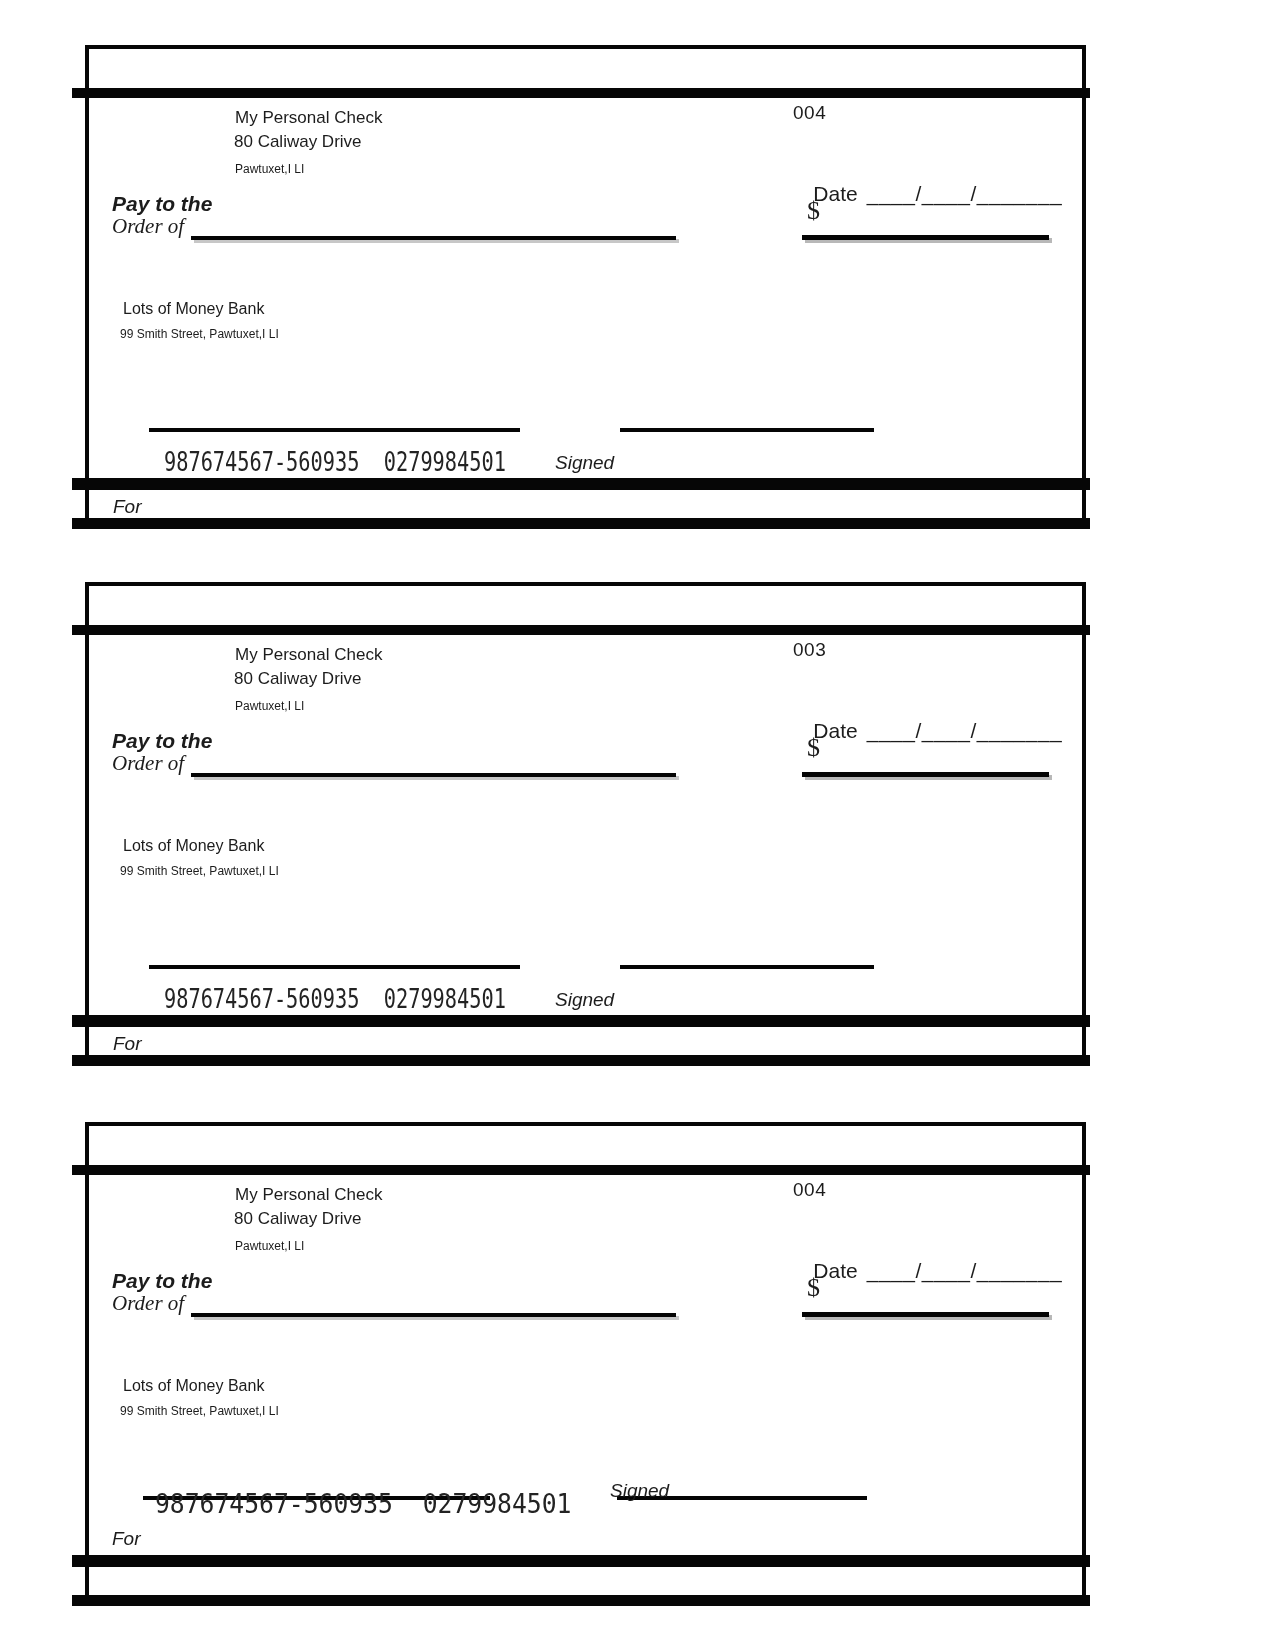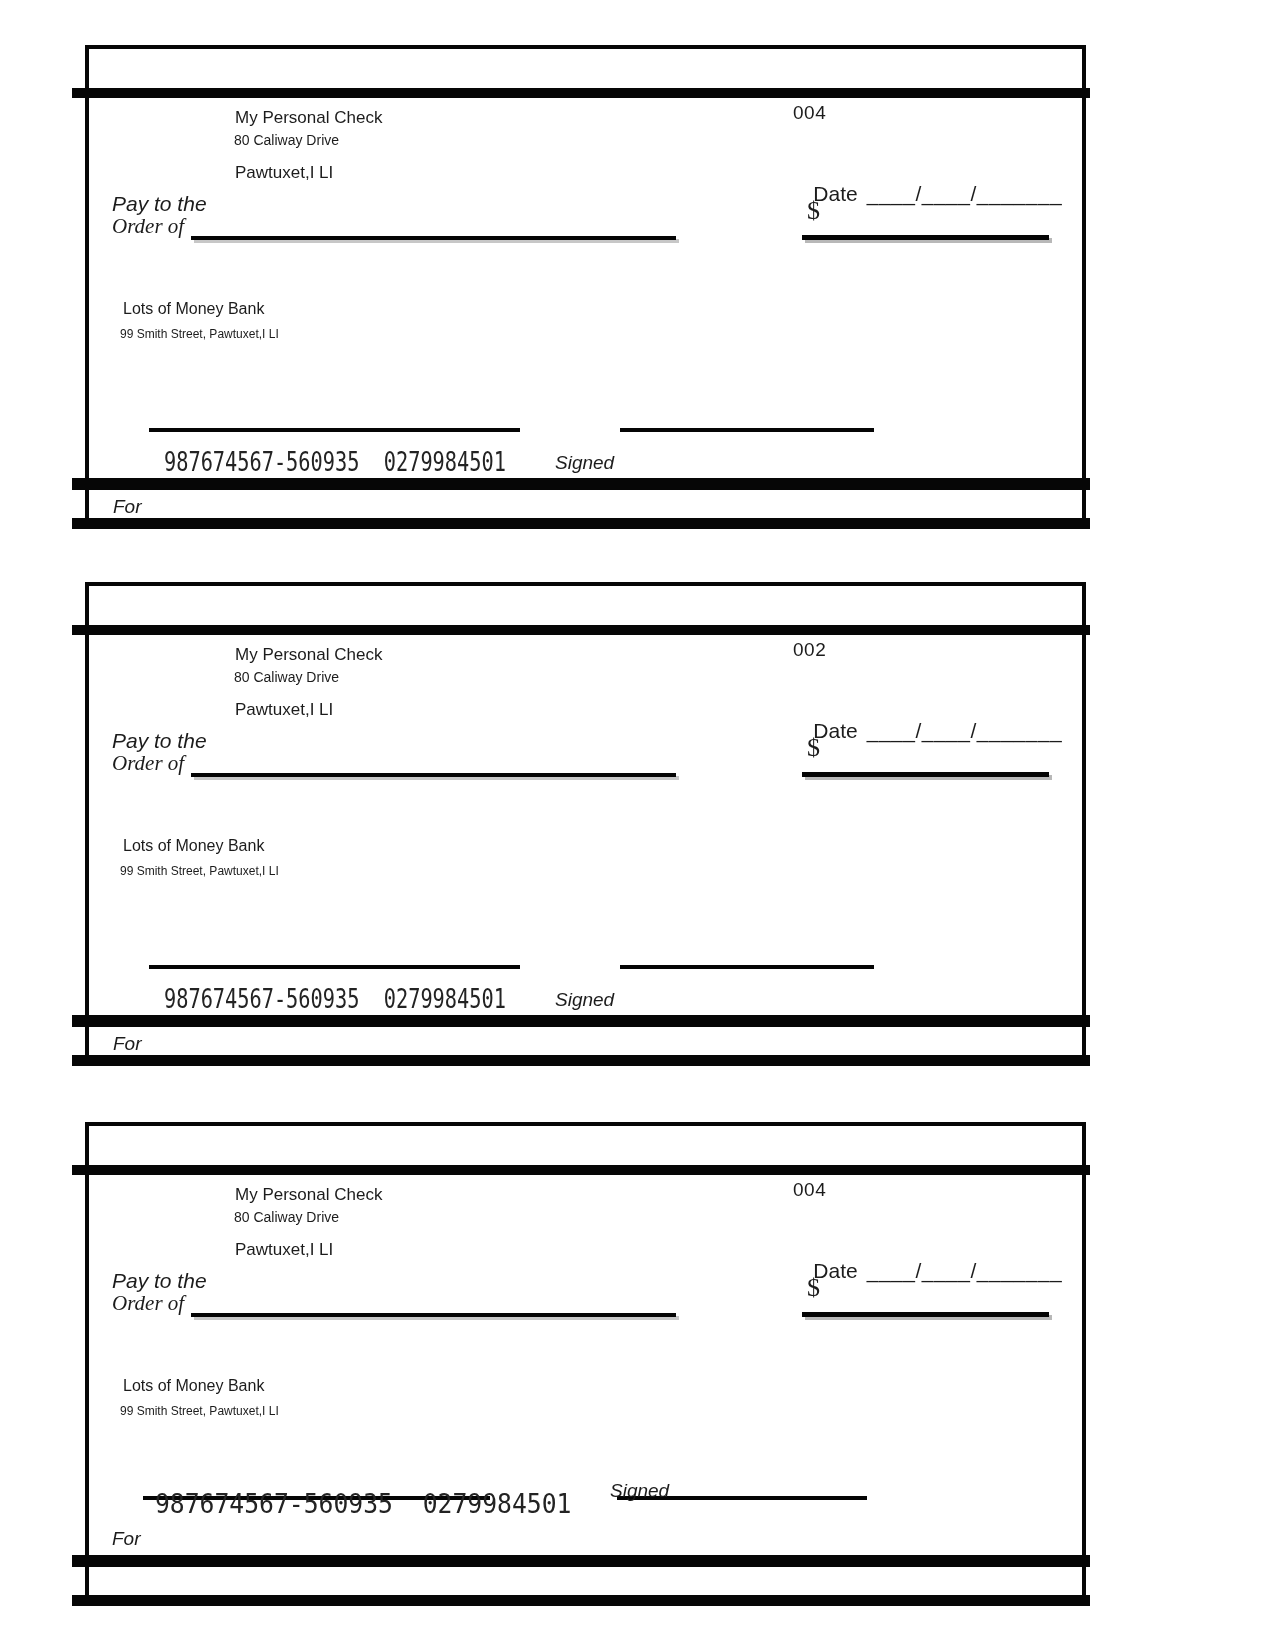--- a/index.html
+++ b/index.html
@@ -12,26 +12,26 @@
     position:absolute;left:13px;top:0;width:1001px;height:484px;
     border:4px solid #060606;box-sizing:border-box;background:transparent;
   }
   .bar{position:absolute;left:0;right:0;background:#060606;}
   .bar-top{top:43px;height:10px;}
   .bar-mid{top:433px;height:12px;}
   .bar-bottom{top:473px;height:11px;}
   .t{position:absolute;white-space:pre;line-height:1.15;}
 
   .payer-name   {left:163px;top:63px; font-size:17px;}
-  .payer-addr1  {left:162px;top:87px; font-size:14px;}
-  .payer-addr2  {left:163px;top:118px;font-size:17px;}
+  .payer-addr1  {left:162px;top:87px; font-size:17px;}
+  .payer-addr2  {left:163px;top:118px;font-size:12px;}
   .check-number {left:721px;top:57px; font-size:19px;letter-spacing:.5px;}
   .date-row     {left:718px;top:113px;font-size:21px;}
   .date-blanks  {margin-left:9px;letter-spacing:.5px;margin-top:48px;}
-  .payee1       {left:40px;top:147px;font-size:21px;font-style:italic;}
+  .payee1       {left:40px;top:147px;font-size:21px;font-style:italic;font-weight:bold;}
   .payee2       {left:40px;top:169px;font-size:21px;font-style:italic;font-family:Liberation Serif, serif;}
   .dollar       {left:735px;top:151px;font-size:26px;font-family:"Liberation Serif",serif;}
   .bank-name    {left:51px;top:255px;font-size:16px;}
   .bank-addr    {left:48px;top:283px;font-size:12px;}
 
   .rule{position:absolute;background:#050505;}
   .payee-line  {left:119px;top:191px;width:485px;height:4px;box-shadow:3px 3px 0 rgba(0,0,0,.22);}
   .amount-line {left:730px;top:190px;width:247px;height:5px;box-shadow:3px 3px 0 rgba(0,0,0,.28);}
   .memo-line   {left:77px; top:383px;width:371px;height:4px;}
   .sig-line    {left:548px;top:383px;width:254px;height:4px;}
@@ -88,21 +88,21 @@
 
 <section class="check" style="top:582px">
   <div class="frame"></div>
   <div class="bar bar-top"></div>
   <div class="bar bar-mid"></div>
   <div class="bar bar-bottom"></div>
 
   <div class="t payer-name">My Personal Check</div>
   <div class="t payer-addr1">80 Caliway Drive</div>
   <div class="t payer-addr2">Pawtuxet,I LI</div>
-  <div class="t check-number">002</div>
+  <div class="t check-number">003</div>
 
   <div class="t date-row">
     <span>Date</span><span class="date-blanks">____/____/_______</span>
   </div>
 
   <div class="t payee1">Pay to the</div>
   <div class="t payee2">Order of</div>
   <div class="rule payee-line"></div>
 
   <div class="t dollar">$</div>

